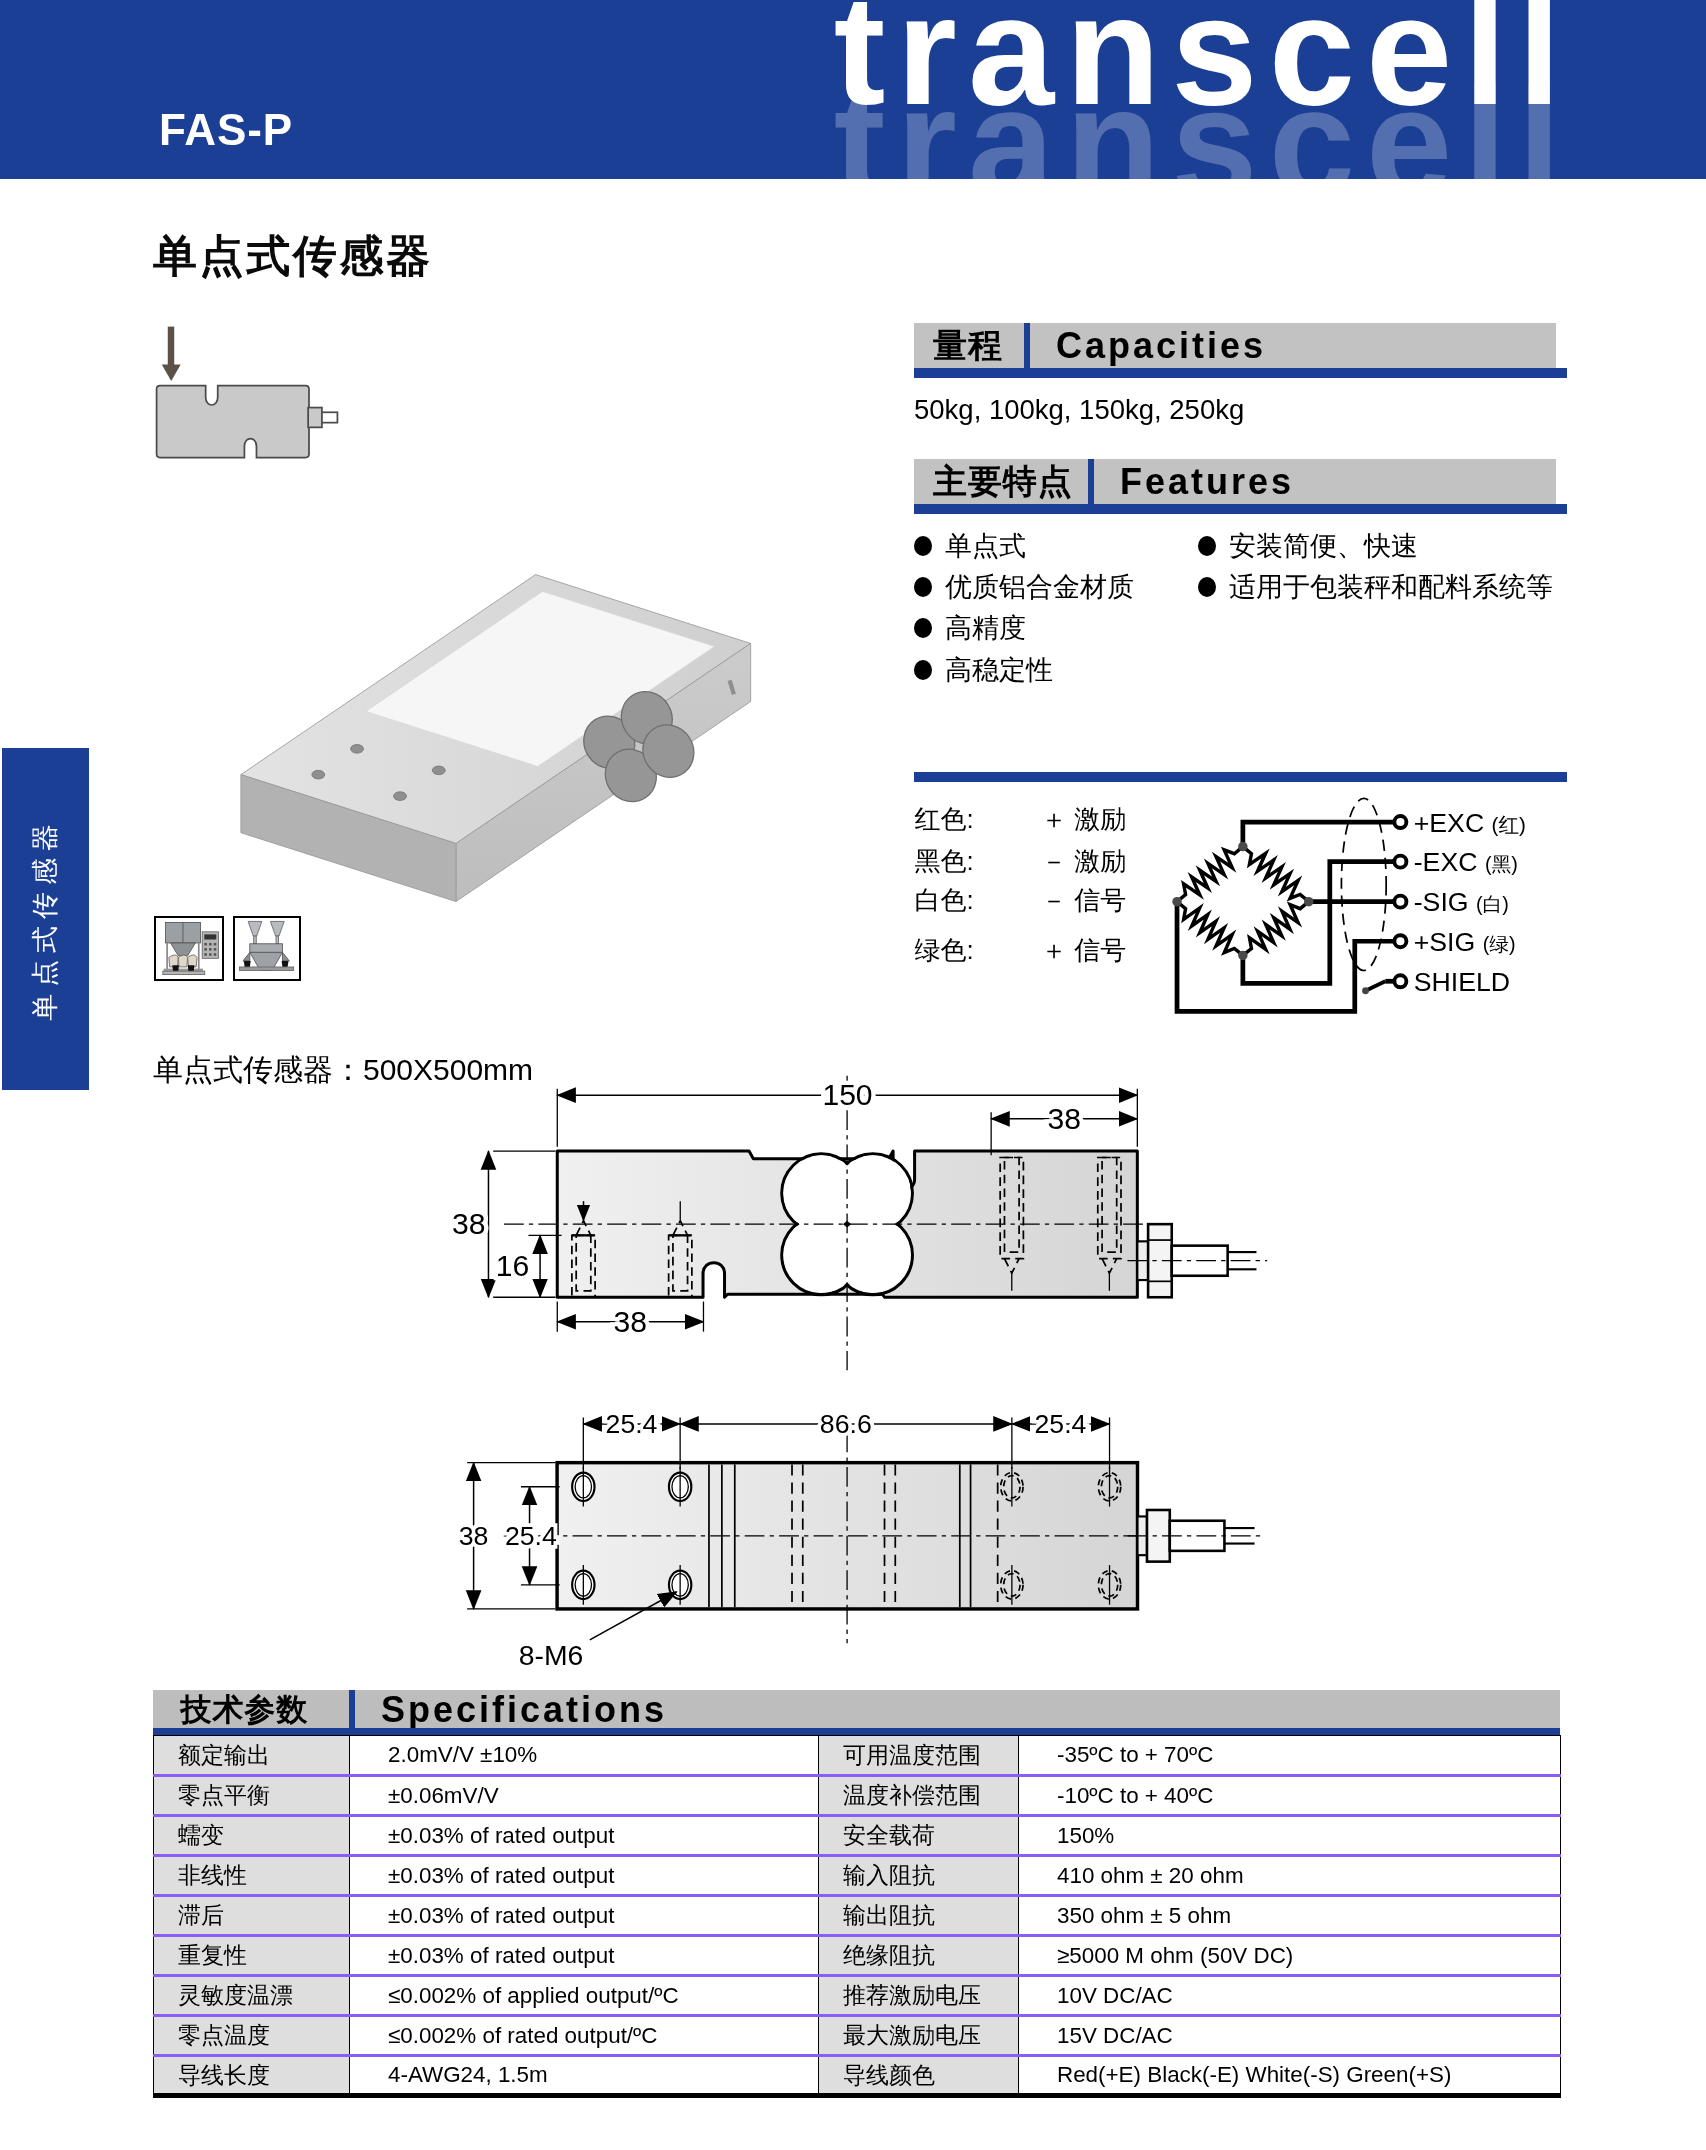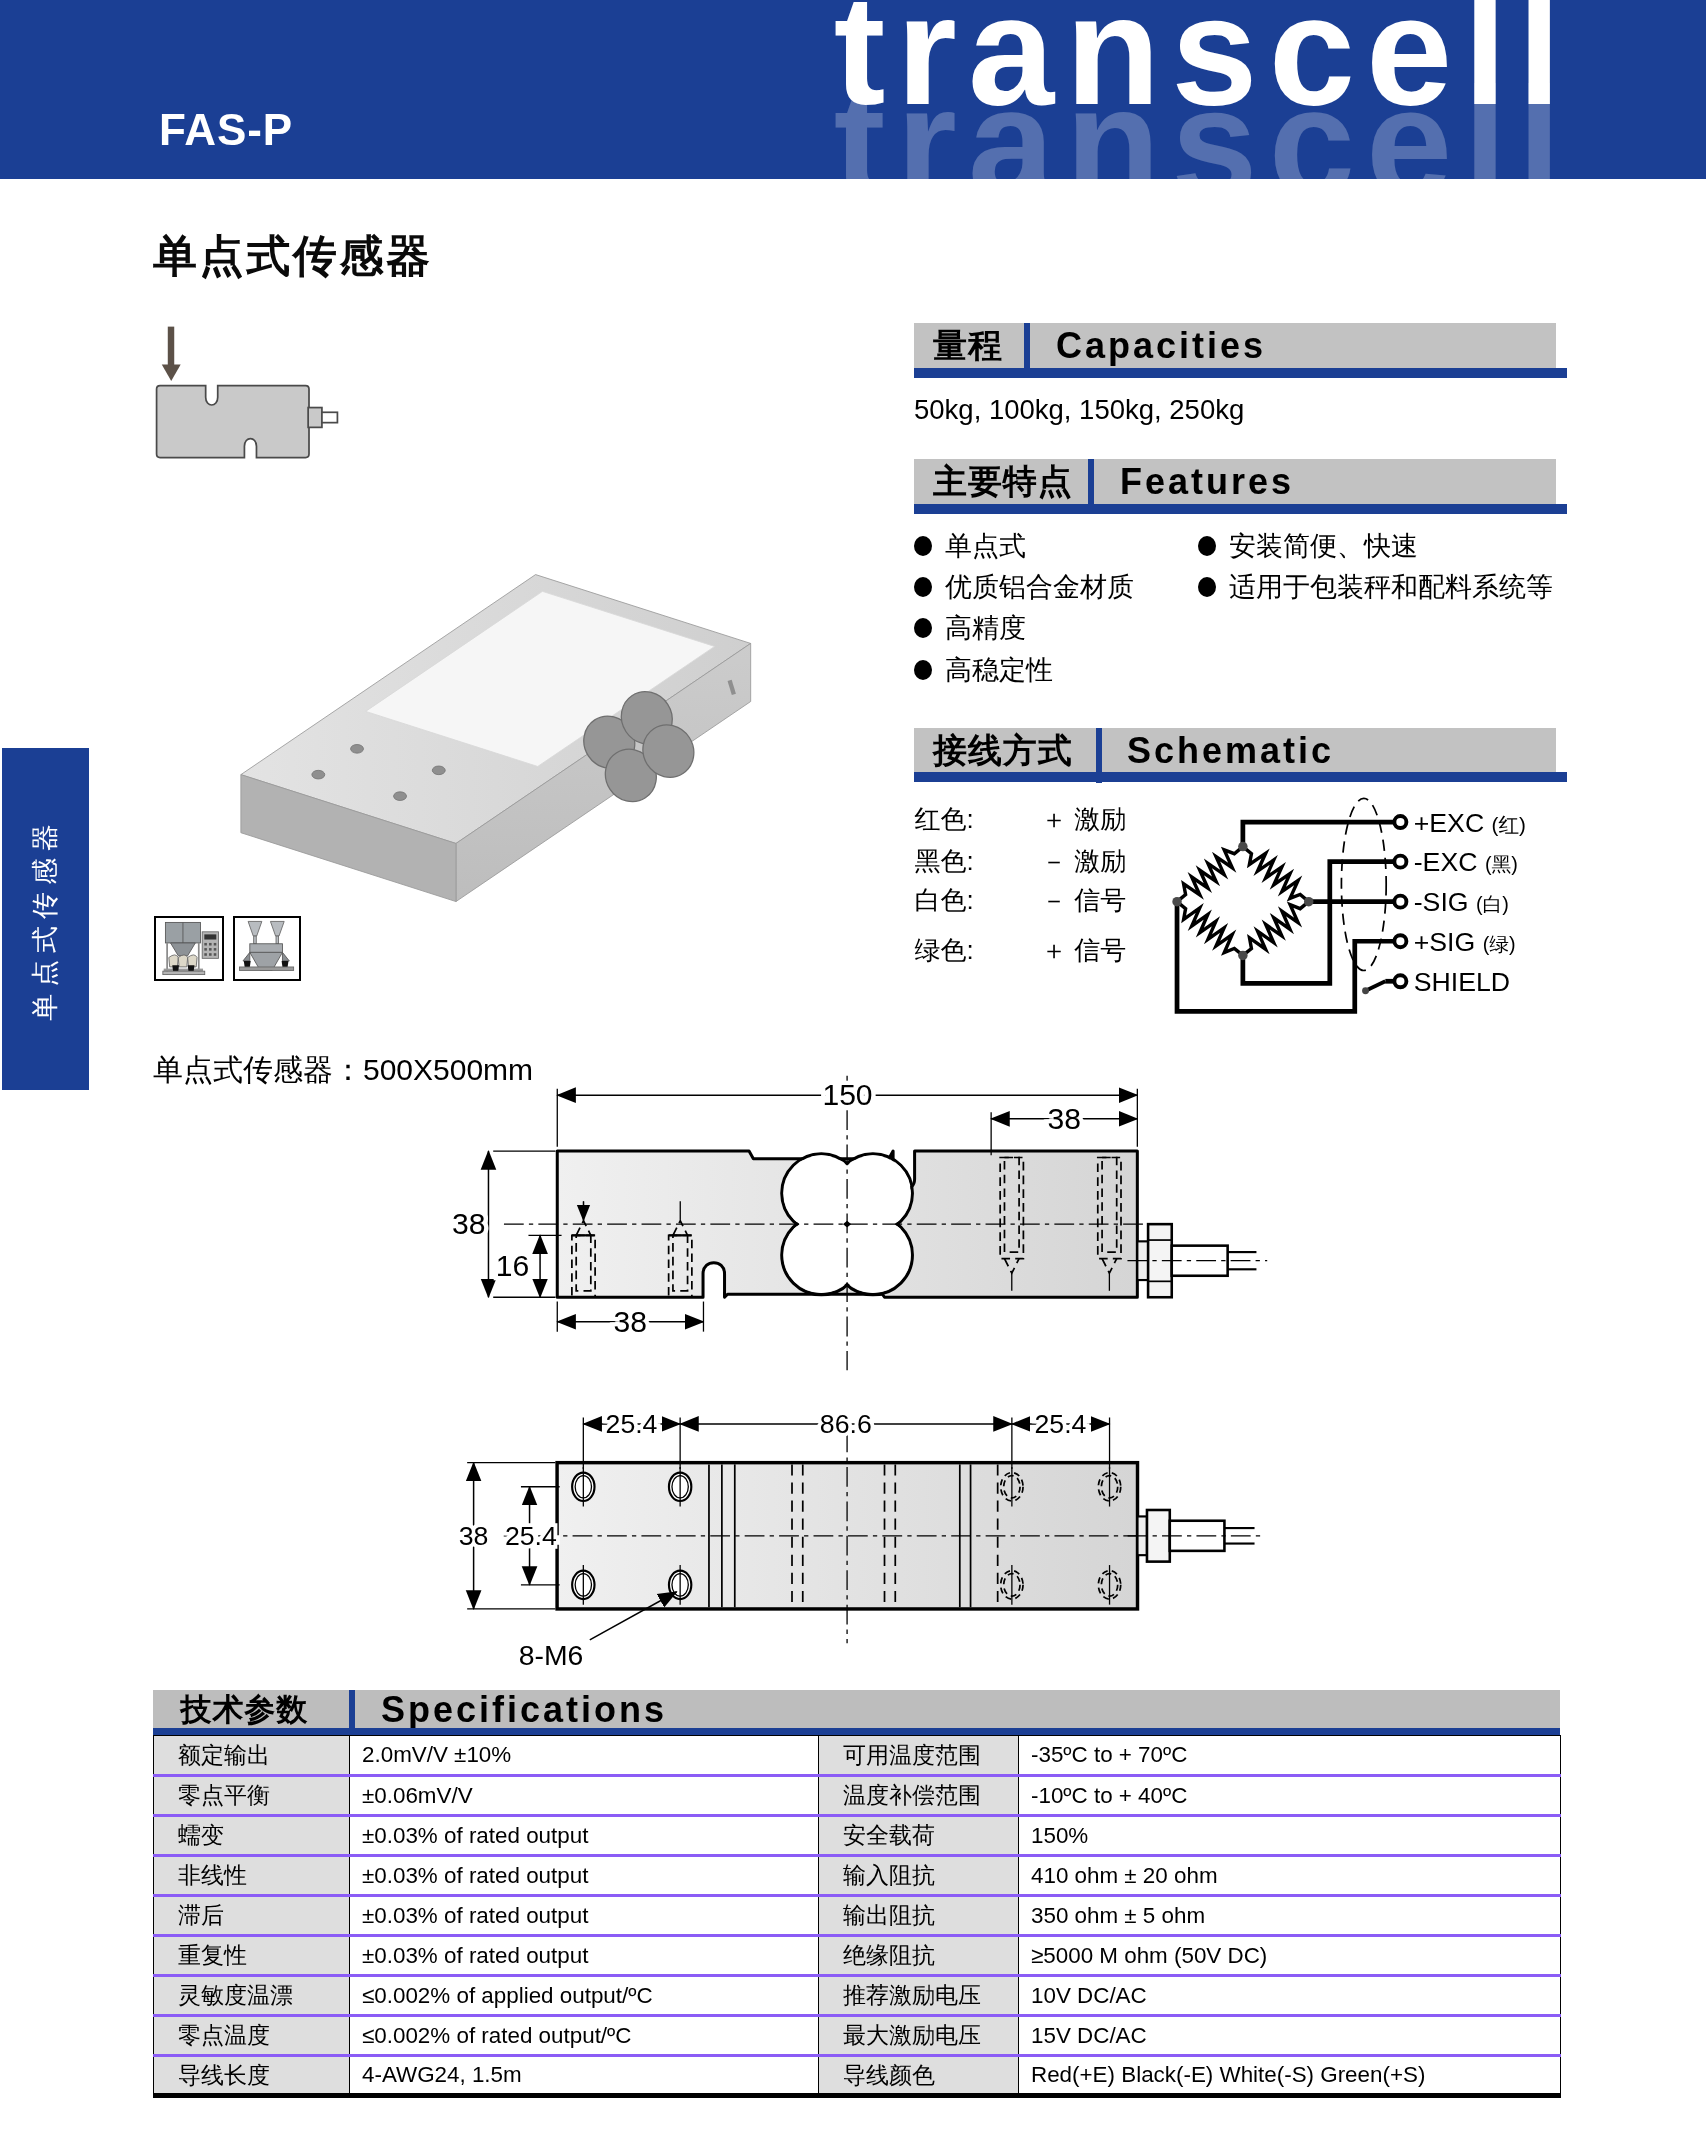--- a/index.html
+++ b/index.html
@@ -43,21 +43,21 @@
                 font-weight:500;letter-spacing:6.9px;}
 
   .iconbox{position:absolute;width:70px;height:65px;border:2.2px solid #000;background:#fff;box-sizing:border-box;}
 
   
   .spec-table{position:absolute;left:153px;top:1735px;border-collapse:collapse;table-layout:fixed;}
   .spec-table td{height:40px;border-bottom:3px solid #8b5cf6;vertical-align:middle;box-sizing:border-box;}
   .spec-table tr:first-child td{border-top:1.7px solid #000;}
   .spec-table tr:last-child td{border-bottom:5.2px solid #000;}
   td.p{background:#dedede;font-size:23px;padding-left:24px;border-left:1.7px solid #000;border-right:1.7px solid #000;}
-  td.v{background:#fff;font-size:22.4px;padding-left:12px;border-right:1.7px solid #000;}
+  td.v{background:#fff;font-size:22.4px;padding-left:38px;border-right:1.7px solid #000;}
 
   svg text{font-family:"Liberation Sans","DejaVu Sans",sans-serif;}
   .dimtxt{font-size:70px;stroke:#fff;stroke-width:20px;paint-order:stroke;fill:#000;}
   .dimtxt2{font-size:62px;stroke:#fff;stroke-width:18px;paint-order:stroke;fill:#000;}
   .termtxt{font-size:62px;fill:#000;}
   .termnote{font-size:48px;fill:#000;}
 </style>
 </head>
 <body>
 
@@ -203,25 +203,20 @@
     <div class="feat-item">
         <span class="bullet"></span>
         <span>安装简便、快速</span>
       </div>
     <div class="feat-item">
         <span class="bullet"></span>
         <span>适用于包装秤和配料系统等</span>
       </div>
   </div>
 
-  <div class="secbar" style="left:914px;top:728px;width:642px;">
-    <div class="cn">接线方式</div>
-    <div class="divider" style="left:182px;"></div>
-    <div class="en" style="left:213px;">Schematic</div>
-  </div>
   <div class="underline" style="left:914px;top:772px;width:653px;"></div>
 
   <div class="wire-row" style="left:899px;top:804px;width:258px;">
     <span class="color">红色:</span>
       <span class="signal">＋ 激励</span>
   </div>
   <div class="wire-row" style="left:899px;top:846px;width:258px;">
     <span class="color">黑色:</span>
       <span class="signal">－ 激励</span>
   </div>

